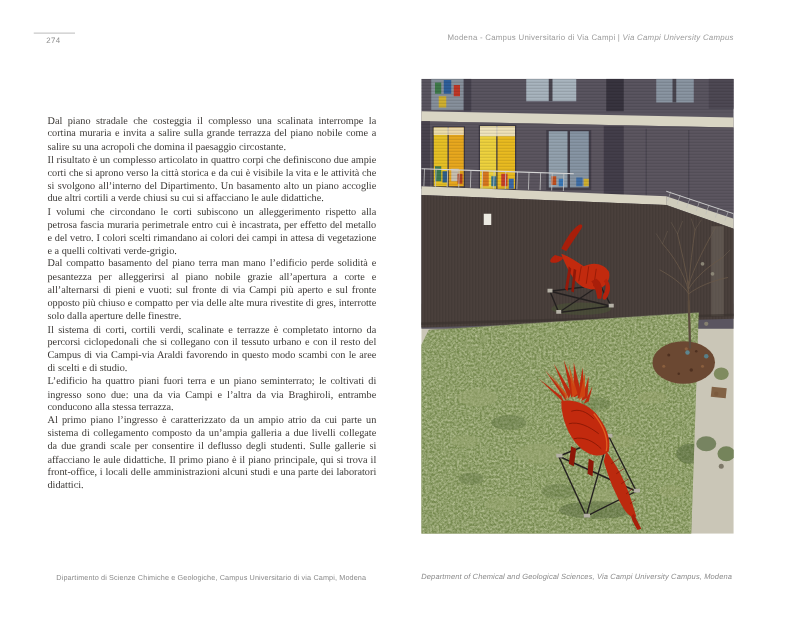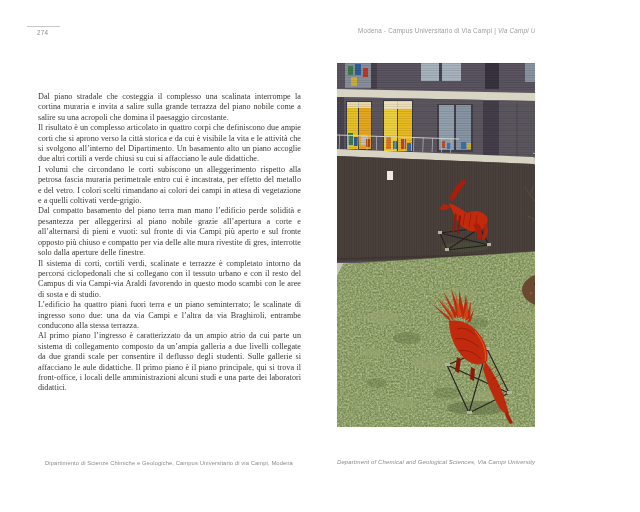--- a/index.html
+++ b/index.html
@@ -1,16 +1,16 @@
 <!DOCTYPE html>
 <html lang="it"><head>
 <meta charset="utf-8">
 <style>
   html,body{margin:0;padding:0;background:#ffffff;}
-  .spread{position:relative;width:535px;height:512px;background:#ffffff;overflow:hidden;
+  .spread{position:relative;width:640px;height:512px;background:#ffffff;overflow:hidden;
           font-family:"Liberation Sans",sans-serif;}
   .page-rule{position:absolute;left:27px;top:26px;width:33px;height:1px;background:#c9c9c9;}
   .page-number{position:absolute;left:37px;top:29px;font-size:6.3px;color:#8c8c8c;letter-spacing:.3px;}
   .running-header{position:absolute;left:337px;top:27px;width:250px;text-align:right;
                   font-size:6.3px;color:#9b9b9b;letter-spacing:.2px;white-space:nowrap;}
   .running-header .en{font-style:italic;}
   .body-text{position:absolute;left:38px;top:92px;width:263px;
              font-family:"Liberation Serif",serif;font-size:8.2px;line-height:10.4px;
              color:#3a3734;text-align:justify;hyphens:auto;-webkit-hyphens:auto;}
   .body-text p{margin:0;}
@@ -29,22 +29,22 @@
   <div class="page-rule"></div>
   <div class="page-number">274</div>
 
   <div class="running-header"><span>Modena - Campus Universitario di Via Campi</span><span> | </span><span class="en">Via Campi University Campus</span></div>
 
   <div class="body-text" lang="it">
     <p>Dal piano stradale che costeggia il complesso una scalinata interrompe la cortina muraria e invita a salire sulla grande terrazza del piano nobile come a salire su una acropoli che domina il paesaggio circostante.</p>
     <p>Il risultato è un complesso articolato in quattro corpi che definiscono due ampie corti che si aprono verso la città storica e da cui è visibile la vita e le attività che si svolgono all’interno del Dipartimento. Un basamento alto un piano accoglie due altri cortili a verde chiusi su cui si affacciano le aule didattiche.</p>
     <p>I volumi che circondano le corti subiscono un alleggerimento rispetto alla petrosa fascia muraria perimetrale entro cui è incastrata, per effetto del metallo e del vetro. I colori scelti rimandano ai colori dei campi in attesa di vegetazione e a quelli coltivati verde-grigio.</p>
     <p>Dal compatto basamento del piano terra man mano l’edificio perde solidità e pesantezza per alleggerirsi al piano nobile grazie all’apertura a corte e all’alternarsi di pieni e vuoti: sul fronte di via Campi più aperto e sul fronte opposto più chiuso e compatto per via delle alte mura rivestite di gres, interrotte solo dalla aperture delle finestre.</p>
-    <p>Il sistema di corti, cortili verdi, scalinate e terrazze è completato intorno da percorsi ciclopedonali che si collegano con il tessuto urbano e con il resto del Campus di via Campi-via Araldi favorendo in questo modo scambi con le aree di sosta e di studio.</p>
-    <p>L’edificio ha quattro piani fuori terra e un piano seminterrato; le scalinate di ingresso sono due: una da via Campi e l’altra da via Braghiroli, entrambe conducono alla stessa terrazza.</p>
+    <p>Il sistema di corti, cortili verdi, scalinate e terrazze è completato intorno da percorsi ciclopedonali che si collegano con il tessuto urbano e con il resto del Campus di via Campi-via Araldi favorendo in questo modo scambi con le aree di scelti e di studio.</p>
+    <p>L’edificio ha quattro piani fuori terra e un piano seminterrato; le coltivati di ingresso sono due: una da via Campi e l’altra da via Braghiroli, entrambe conducono alla stessa terrazza.</p>
     <p>Al primo piano l’ingresso è caratterizzato da un ampio atrio da cui parte un sistema di collegamento composto da un’ampia galleria a due livelli collegate da due grandi scale per consentire il deflusso degli studenti. Sulle gallerie si affacciano le aule didattiche. Il primo piano è il piano principale, qui si trova il front-office, i locali delle amministrazioni alcuni studi e una parte dei laboratori didattici.</p>
   </div>
 
   <figure class="photo" style="margin:0">
     <svg viewBox="0 0 250 364" xmlns="http://www.w3.org/2000/svg">
       <defs>
         <pattern id="hl" width="4" height="2.4" patternUnits="userSpaceOnUse">
           <rect y="0" width="4" height="0.7" fill="#000" opacity="0.16"></rect>
         </pattern>
         <pattern id="vl" width="2.4" height="4" patternUnits="userSpaceOnUse">

